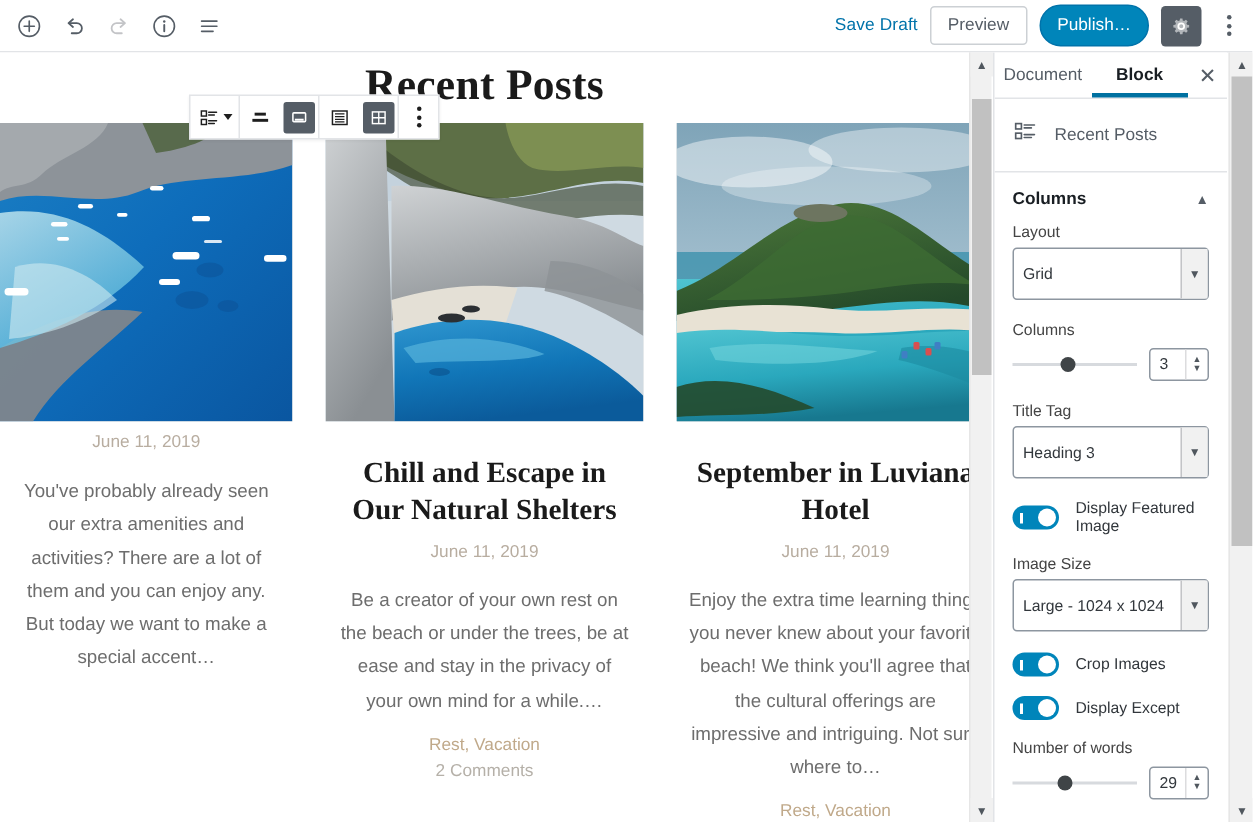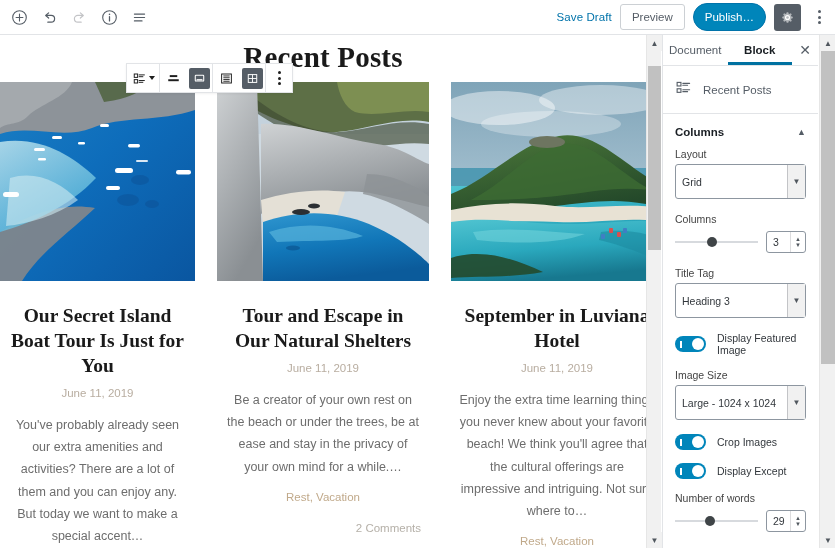--- a/index.html
+++ b/index.html
@@ -123,21 +123,21 @@
     font-size: 11.5px; color: #b8ada0; margin-top: 8px;
     font-family: "Liberation Sans", sans-serif;
   }
   .post-excerpt {
     font-size: 12.5px; line-height: 1.78; color: #6d6d6d;
     margin-top: 15px; font-family: "Liberation Sans", sans-serif;
   }
   .post-cats {
     font-size: 11.5px; color: #c0a98a; margin-top: 13px;
   }
-  .post-comments { font-size: 11.5px; color: #b5b0a8; margin-top: 19px; cursor: pointer; text-align: right; }
+  .post-comments { font-size: 11.5px; color: #b5b0a8; margin-top: 5px; cursor: pointer; }
 
   
   .canvas-scroll {
     position: absolute; top: 35px; left: 646px;
     width: 15px; height: 513px; background: #f1f1f1;
     border-left: 1px solid #e6e6e6;
   }
   .scroll-arrow {
     width: 15px; height: 16px; display: flex; align-items: center;
     justify-content: center; cursor: pointer; color: #50575e;
@@ -404,21 +404,20 @@
               <rect x="136" y="78" width="12" height="2" rx="1" opacity=".85"></rect>
             </g>
             <g fill="#0c4f93" opacity=".45">
               <ellipse cx="140" cy="98" rx="9" ry="5"></ellipse>
               <ellipse cx="128" cy="118" rx="11" ry="6"></ellipse>
               <ellipse cx="152" cy="122" rx="7" ry="4"></ellipse>
             </g>
           </svg>
         </div>
         <div class="post-body">
-          <div class="post-h">Our Secret Island Boat Tour Is Just for You</div>
           <div class="post-date">June 11, 2019</div>
           <div class="post-excerpt">You've probably already seen our extra amenities and activities? There are a lot of them and you can enjoy any. But today we want to make a special accent…</div>
 
         </div>
       </div>
 
       <div class="post-col">
         <div class="post-img">
           <svg viewBox="0 0 212 199" preserveAspectRatio="none">
             <defs>
@@ -442,21 +441,21 @@
             <path d="M44 118 C70 110 100 106 128 110 L120 134 C96 130 66 136 46 146 Z" fill="#e4e0d6"></path>
             <path d="M46 140 C80 128 118 128 152 142 C180 154 200 170 212 182 L212 199 L46 199 Z" fill="url(#w2)"></path>
             <path d="M52 150 C84 140 116 142 146 154 C130 160 96 158 60 160 Z" fill="#57b3dc" opacity=".7"></path>
             <path d="M150 92 C176 92 198 104 212 114 L212 142 C190 128 166 116 146 112 Z" fill="#8d9296" opacity=".8"></path>
             <ellipse cx="84" cy="130" rx="9" ry="3" fill="#2b2f33"></ellipse>
             <ellipse cx="97" cy="124" rx="6" ry="2.4" fill="#2b2f33"></ellipse>
             <ellipse cx="76" cy="166" rx="7" ry="2.6" fill="#0a4d86" opacity=".55"></ellipse>
           </svg>
         </div>
         <div class="post-body">
-          <div class="post-h">Tour and Escape in Our Natural Shelters</div>
+          <div class="post-h">Chill and Escape in Our Natural Shelters</div>
           <div class="post-date">June 11, 2019</div>
           <div class="post-excerpt">Be a creator of your own rest on the beach or under the trees, be at ease and stay in the privacy of your own mind for a while.…</div>
           <div class="post-cats">Rest, Vacation</div>
           <div class="post-comments">2 Comments</div>
         </div>
       </div>
 
       <div class="post-col">
         <div class="post-img">
           <svg viewBox="0 0 212 199" preserveAspectRatio="none">

